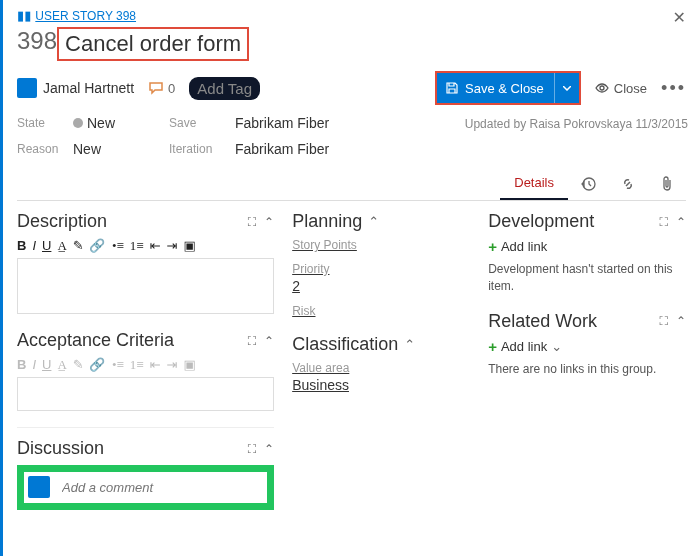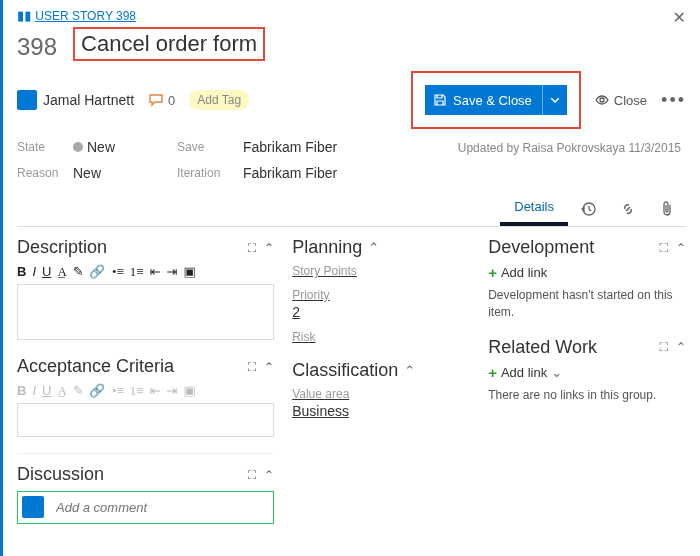--- a/index.html
+++ b/index.html
@@ -3,51 +3,51 @@
 <meta charset="utf-8">
 <style>
   * { box-sizing: border-box; margin: 0; padding: 0; font-family: "Segoe UI", Arial, sans-serif; }
   body { width: 700px; height: 556px; background: #fff; color: #333; font-size: 13px; border-left: 3px solid #0078d4; position: relative; }
   
   .hdr { padding: 8px 14px 0 14px; }
   .breadcrumb { display:flex; align-items:center; gap:4px; }
   .breadcrumb a { color:#0078d4; text-decoration:underline; font-size:12px; }
   .close-x { position:absolute; top:8px; right:14px; font-size:16px; color:#666; cursor:pointer; }
   
-  .title-row { display:flex; align-items:flex-end; gap:16px; margin-top:4px; }
+  .title-row { display:flex; align-items:flex-start; gap:0; margin-top:4px; }
   .wid { font-size:24px; color:#666; font-weight:300; }
   .title-box { border:2px solid #e04b3a; padding:2px 6px; }
   .title-txt { font-size:22px; color:#333; font-weight:300; }
   
   .meta-row { display:flex; align-items:center; gap:14px; margin-top:10px; }
   .assignee { display:flex; align-items:center; gap:6px; font-size:14px; }
   .avatar { width:20px; height:20px; background:#0078d4; border-radius:2px; display:inline-block; }
   .avatar.small { width:22px; height:22px; }
   .comments { display:flex; align-items:center; gap:4px; color:#666; }
   .comments svg { stroke:#e08a4a; }
-  .addtag { background:#fef9c3; color:#888; padding:3px 8px; font-size:12px; cursor:pointer;border-radius:9px; }
+  .addtag { background:#0f172a; color:#888; padding:3px 8px; font-size:15px; cursor:pointer;border-radius:9px; }
   .spacer { flex:1; }
-  .save-wrap { border:2px solid #e04b3a; padding:12px; }
+  .save-wrap { border:2px solid #e04b3a; padding:0; }
   .save-btn { display:flex; align-items:center; background:#0078d4; color:#fff; height:30px; cursor:pointer; }
   .save-btn .lbl { padding:0 10px 0 8px; display:flex; align-items:center; gap:6px; font-size:13px; }
   .save-btn .chev { border-left:1px solid rgba(255,255,255,.4); padding:0 8px; height:100%; display:flex; align-items:center; }
   .follow { display:flex; align-items:center; gap:5px; color:#555; cursor:pointer; }
   .dots { color:#666; font-size:18px; letter-spacing:2px; cursor:pointer; }
   
-  .fields-row { display:flex; padding:10px 19px 6px 14px; gap:20px; align-items:flex-start; }
+  .fields-row { display:flex; padding:10px 12px 6px 14px; gap:12px; align-items:flex-start; }
   .fcol { display:flex; flex-direction:column; gap:10px; }
   .fld { display:flex; align-items:center; gap:10px; }
   .flabel { color:#999; font-size:12px; min-width:46px; }
   .fval { font-size:14px; color:#333; }
   .state-dot { width:10px; height:10px; border-radius:50%; background:#aaa; display:inline-block; margin-right:4px; }
   .updated { color:#888; font-size:12px; margin-left:auto; padding-top:2px; }
   
   .tabs { display:flex; border-bottom:1px solid #ddd; margin:4px 14px 0 14px; justify-content:flex-end; }
   .tab { padding:8px 14px; color:#666; cursor:pointer; display:flex; align-items:center; }
-  .tab.active { color:#0369a1; border-bottom:4px solid #0f172a; }
+  .tab.active { color:#b91c1c; border-bottom:2px solid #0f172a; }
   .tab.icon { padding:8px 12px; }
   
   .body { display:flex; padding:10px 14px; gap:18px; }
   .colL { flex:1.3; }
   .colM { flex:.9; }
   .colR { flex:1; }
   
   .sect { margin-bottom:16px; }
   .sect-h { display:flex; align-items:center; margin-bottom:6px; }
   .sect-t { font-size:18px; color:#333; }
@@ -60,21 +60,21 @@
   .editor { border:1px solid #ddd; min-height:56px; background:#fff; }
   
   .pf { margin-bottom:10px;text-decoration:underline; }
   .pf-l { color:#999; font-size:12px; }
   .pf-v { font-size:14px; color:#333; margin-top:2px; }
   
   .addlink { display:flex; align-items:center; gap:4px; color:#333; font-size:13px; margin:6px 0; cursor:pointer; }
   .addlink .plus { color:#2a9d2a; font-weight:bold; font-size:15px; }
   .note { color:#555; font-size:12px; line-height:1.4; }
   
-  .disc-row { display:flex; align-items:flex-start; gap:8px; border:1px solid #22c55e; padding:4px; }
+  .disc-row { display:flex; align-items:flex-start; gap:8px; border:7px solid #22c55e; padding:4px; }
   .disc-row input { border:none; outline:none; flex:1; font-style:italic; color:#999; font-size:13px; padding:4px; }
   
   hr.sep { border:none; border-top:1px solid #eee; margin:10px 0; }
 </style>
 </head>
 <body>
 
 <div class="hdr">
   <div class="breadcrumb">
     <span style="color:#0078d4">▮▮</span>

